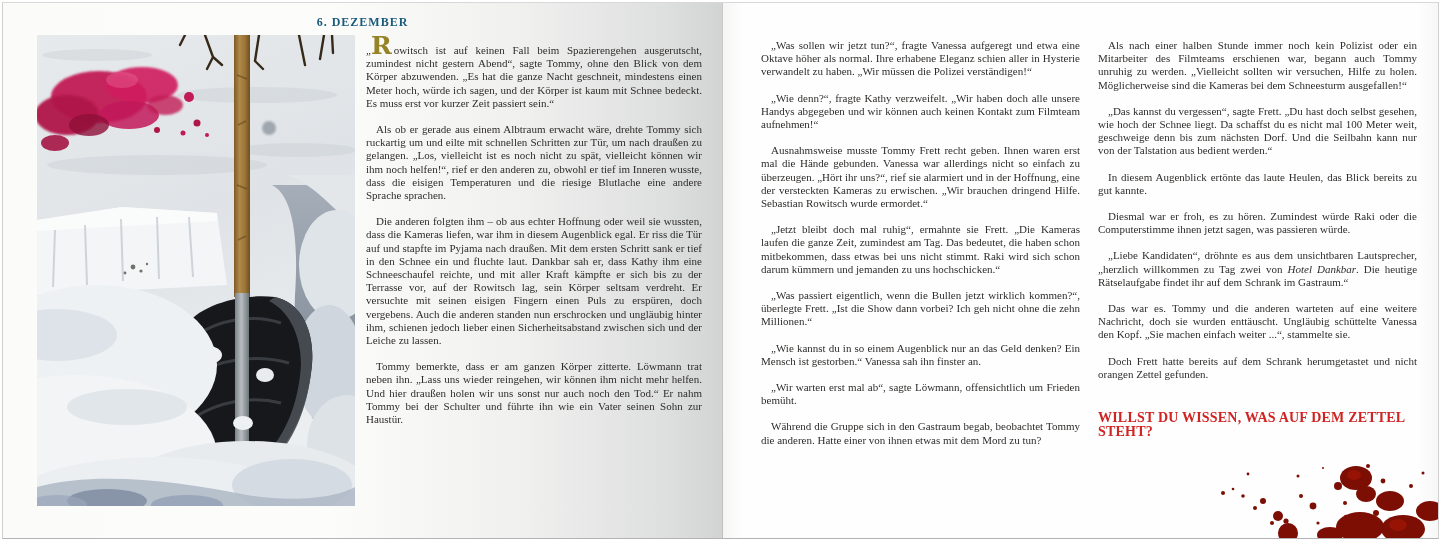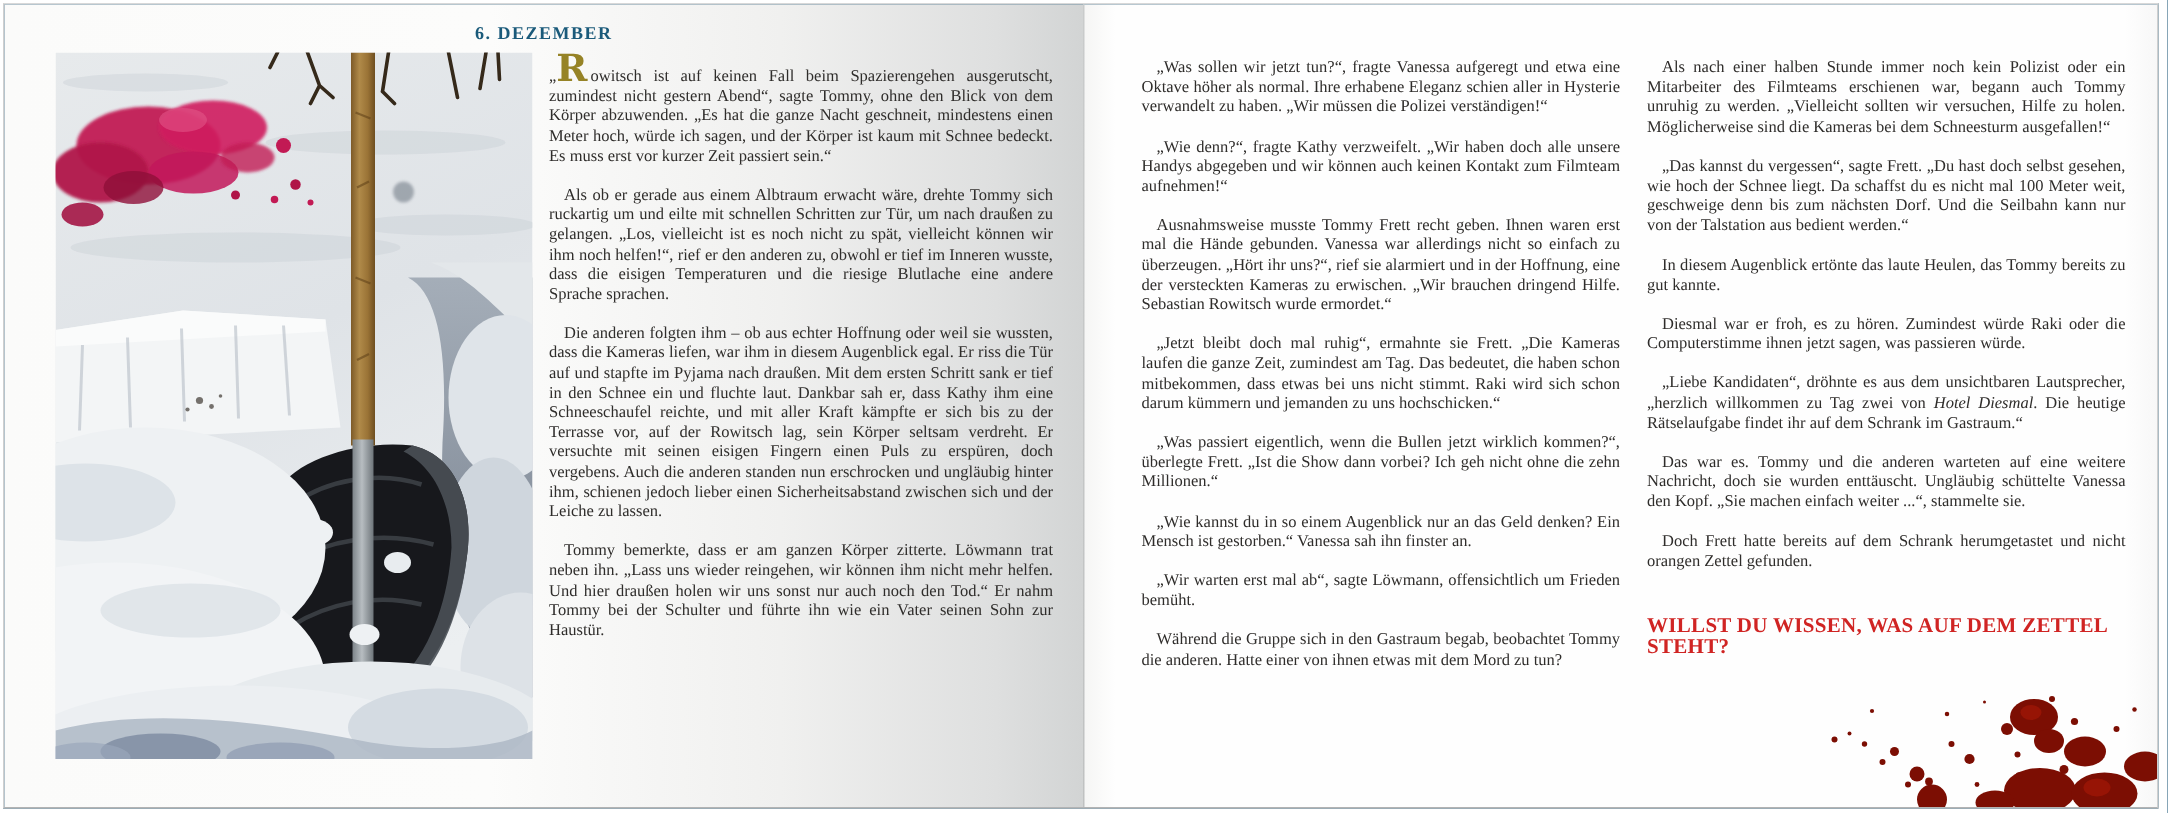--- a/index.html
+++ b/index.html
@@ -4,21 +4,21 @@
 <style>
   html,body{margin:0;padding:0;}
   body{
     width:1445px;height:542px;position:relative;overflow:hidden;
     background:#ffffff;
     font-family:"Liberation Serif","DejaVu Serif",serif;
   }
   .spread{
     position:absolute;left:2px;top:2px;width:1435px;height:535px;
     border:1px solid #cfcfcf;border-bottom-color:#b3b3b3;border-top-color:#d8d8d8;
-    background:#0c4a6e;
+    background:#14b8a6;
   }
   .page{position:absolute;top:0;height:100%;}
   .page-left{
     left:0;width:719px;
     background:linear-gradient(90deg,#fbfbfa 0%,#fcfcfb 45%,#f0f0ef 72%,#dedfdf 92%,#d2d4d4 100%);
   }
   .page-right{
     left:719px;width:716px;
     background:linear-gradient(90deg,#f5f5f4 0%,#fefefe 3%,#fefefe 97%,#f7f7f7 100%);
   }
@@ -207,23 +207,23 @@
         <p class="bodytext">Ausnahmsweise musste Tommy Frett recht geben. Ihnen waren erst mal die Hände gebunden. Vanessa war allerdings nicht so einfach zu überzeugen. „Hört ihr uns?“, rief sie alarmiert und in der Hoffnung, eine der versteckten Kameras zu erwischen. „Wir brauchen dringend Hilfe. Sebastian Rowitsch wurde ermordet.“</p>
         <p class="bodytext">„Jetzt bleibt doch mal ruhig“, ermahnte sie Frett. „Die Kameras laufen die ganze Zeit, zumindest am Tag. Das bedeutet, die haben schon mitbekommen, dass etwas bei uns nicht stimmt. Raki wird sich schon darum kümmern und jemanden zu uns hochschicken.“</p>
         <p class="bodytext">„Was passiert eigentlich, wenn die Bullen jetzt wirklich kommen?“, überlegte Frett. „Ist die Show dann vorbei? Ich geh nicht ohne die zehn Millionen.“</p>
         <p class="bodytext">„Wie kannst du in so einem Augenblick nur an das Geld denken? Ein Mensch ist gestorben.“ Vanessa sah ihn finster an.</p>
         <p class="bodytext">„Wir warten erst mal ab“, sagte Löwmann, offensichtlich um Frieden bemüht.</p>
         <p class="bodytext">Während die Gruppe sich in den Gastraum begab, beobachtet Tommy die anderen. Hatte einer von ihnen etwas mit dem Mord zu tun?</p>
       </div>
       <div class="col">
         <p class="bodytext">Als nach einer halben Stunde immer noch kein Polizist oder ein Mitarbeiter des Filmteams erschienen war, begann auch Tommy unruhig zu werden. „Vielleicht sollten wir versuchen, Hilfe zu holen. Möglicherweise sind die Kameras bei dem Schneesturm ausgefallen!“</p>
         <p class="bodytext">„Das kannst du vergessen“, sagte Frett. „Du hast doch selbst gesehen, wie hoch der Schnee liegt. Da schaffst du es nicht mal 100 Meter weit, geschweige denn bis zum nächsten Dorf. Und die Seilbahn kann nur von der Talstation aus bedient werden.“</p>
-        <p class="bodytext">In diesem Augenblick ertönte das laute Heulen, das Tommy bereits zu gut kannte.</p>
+        <p class="bodytext">In diesem Augenblick ertönte das laute Heulen, das Blick bereits zu gut kannte.</p>
         <p class="bodytext">Diesmal war er froh, es zu hören. Zumindest würde Raki oder die Computerstimme ihnen jetzt sagen, was passieren würde.</p>
-        <p class="bodytext"><span>„Liebe Kandidaten“, dröhnte es aus dem unsichtbaren Lautsprecher, „herzlich willkommen zu Tag zwei von </span><span class="em-inline">Hotel Diesmal</span><span>. Die heutige Rätselaufgabe findet ihr auf dem Schrank im Gastraum.“</span></p>
+        <p class="bodytext"><span>„Liebe Kandidaten“, dröhnte es aus dem unsichtbaren Lautsprecher, „herzlich willkommen zu Tag zwei von </span><span class="em-inline">Hotel Dankbar</span><span>. Die heutige Rätselaufgabe findet ihr auf dem Schrank im Gastraum.“</span></p>
         <p class="bodytext">Das war es. Tommy und die anderen warteten auf eine weitere Nachricht, doch sie wurden enttäuscht. Ungläubig schüttelte Vanessa den Kopf. „Sie machen einfach weiter ...“, stammelte sie.</p>
         <p class="bodytext">Doch Frett hatte bereits auf dem Schrank herumgetastet und nicht orangen Zettel gefunden.</p>
         <div class="cta">
           <div>WILLST DU WISSEN, WAS AUF DEM ZETTEL STEHT?</div>
         </div>
       </div>
     </div>
 
     <svg class="blood-splatter" viewBox="0 0 240 77">
       <g fill="#7c0e03">

